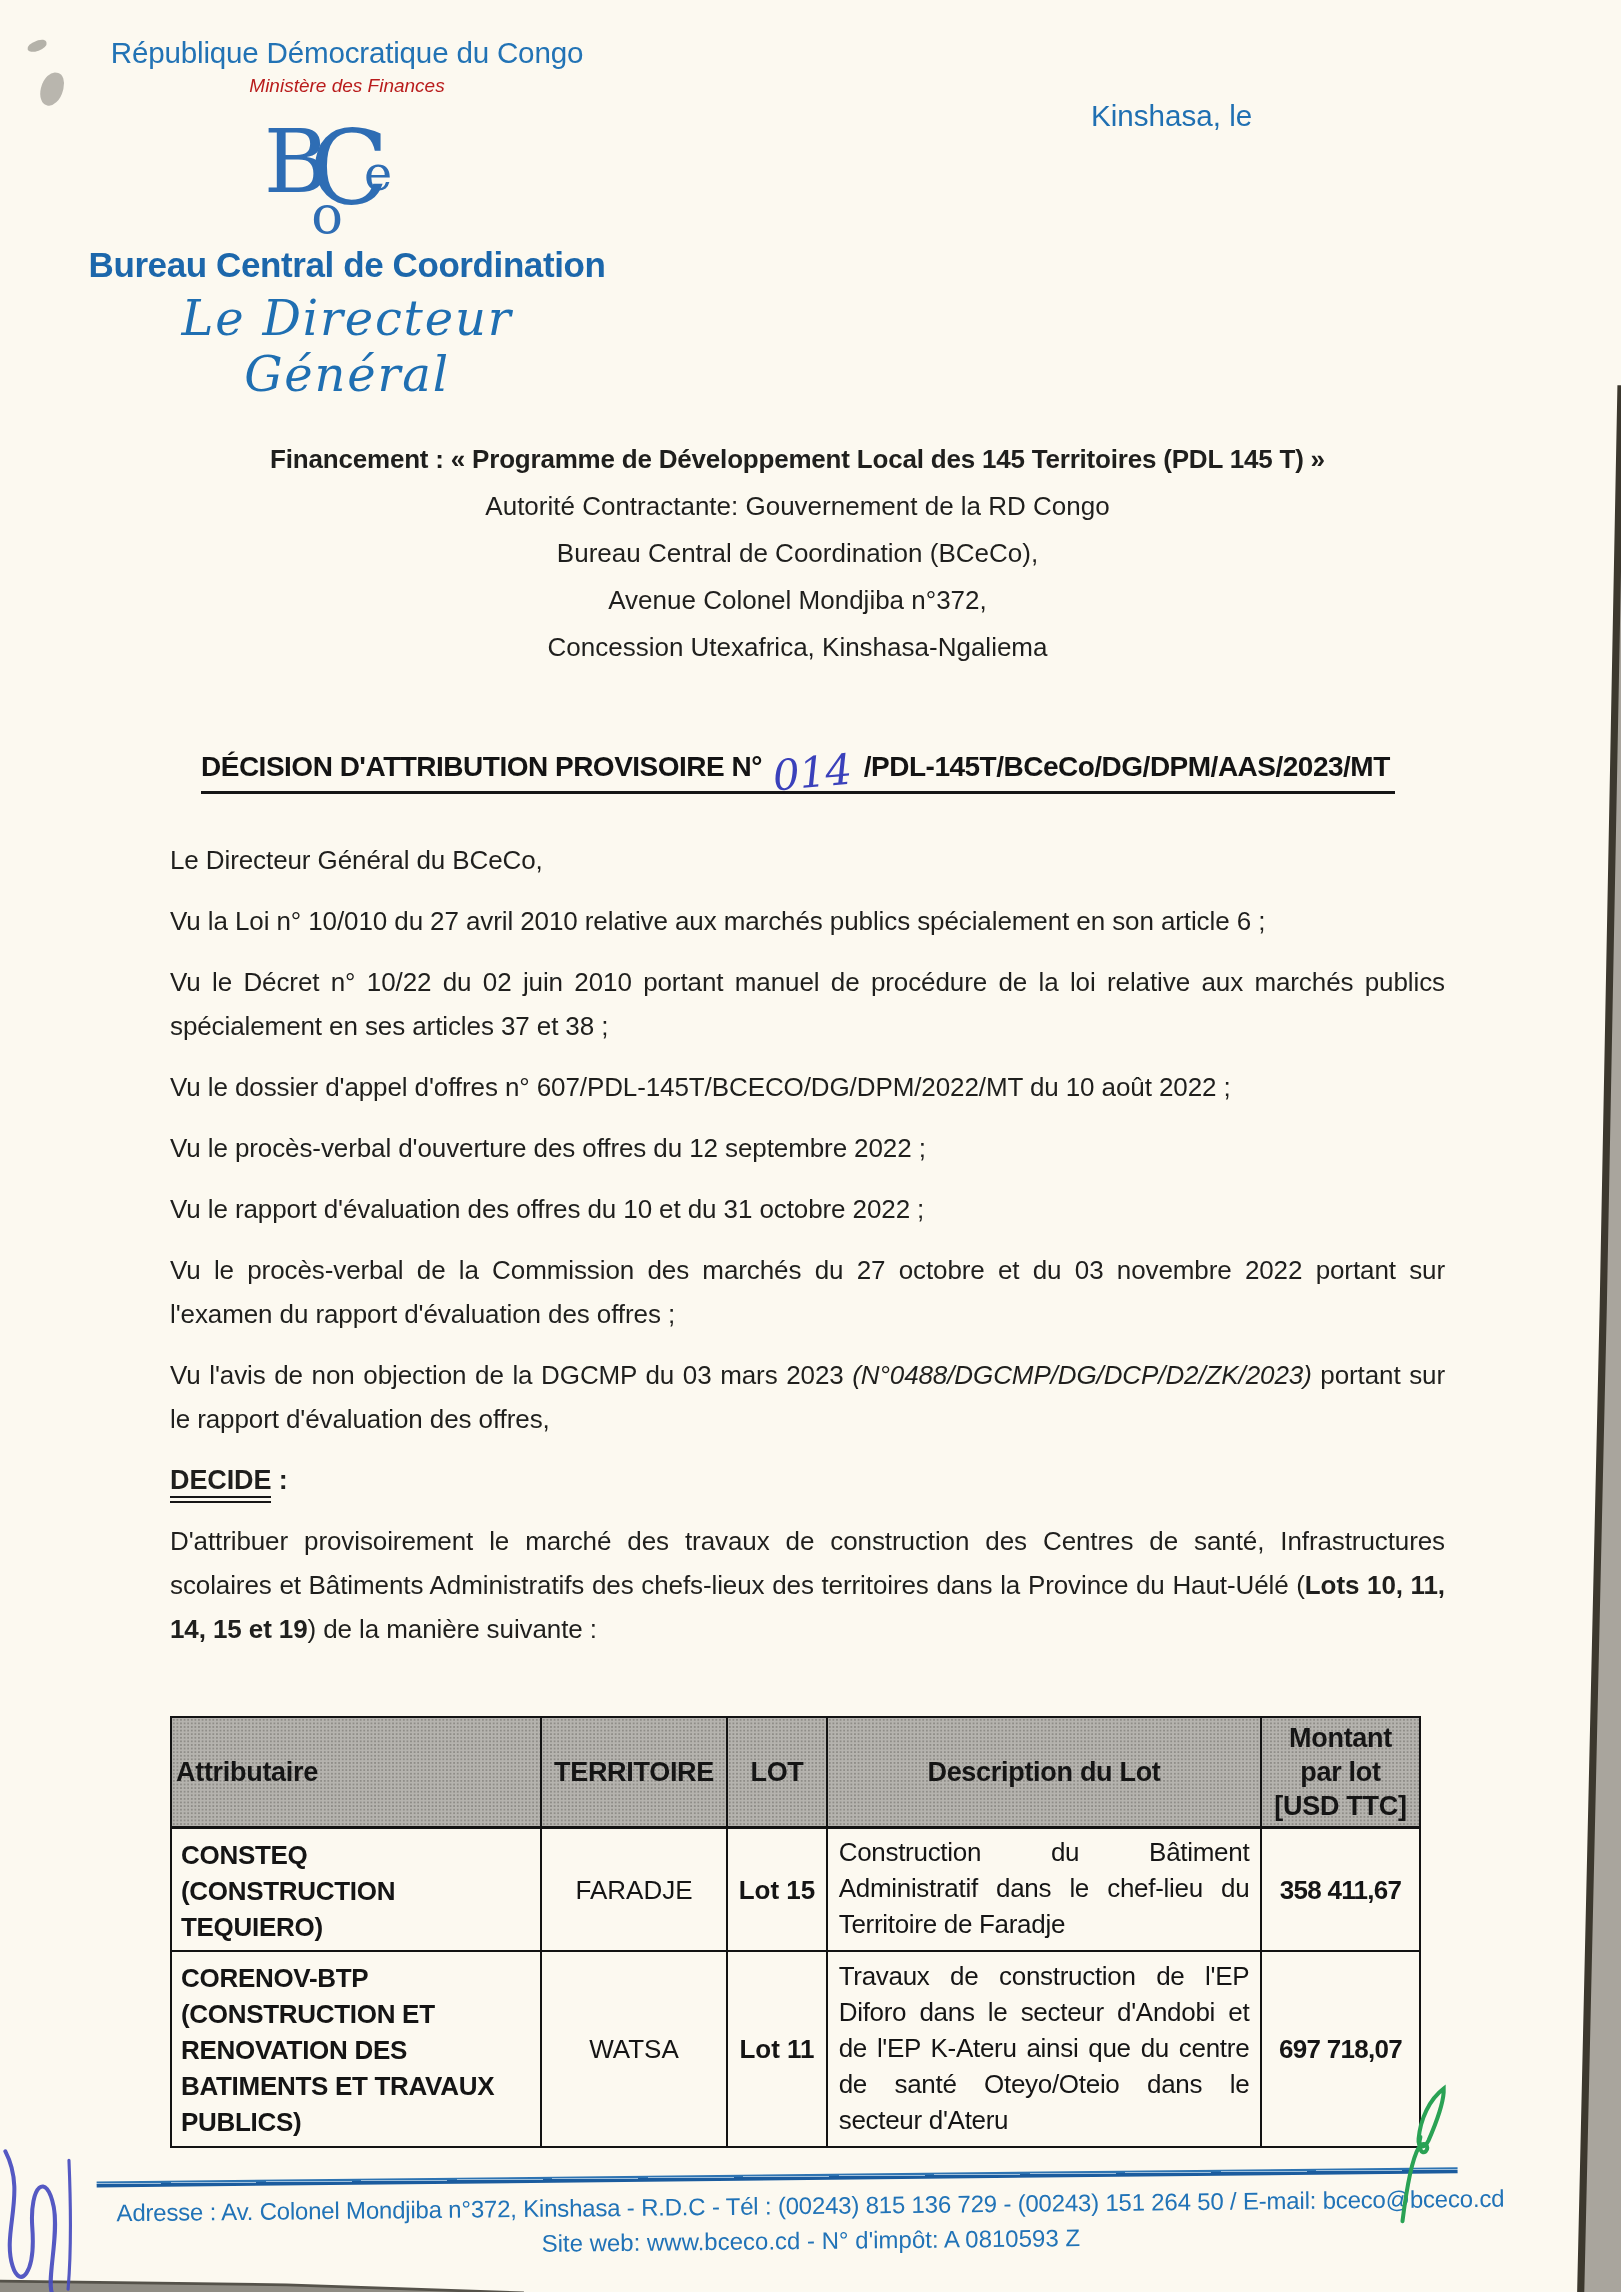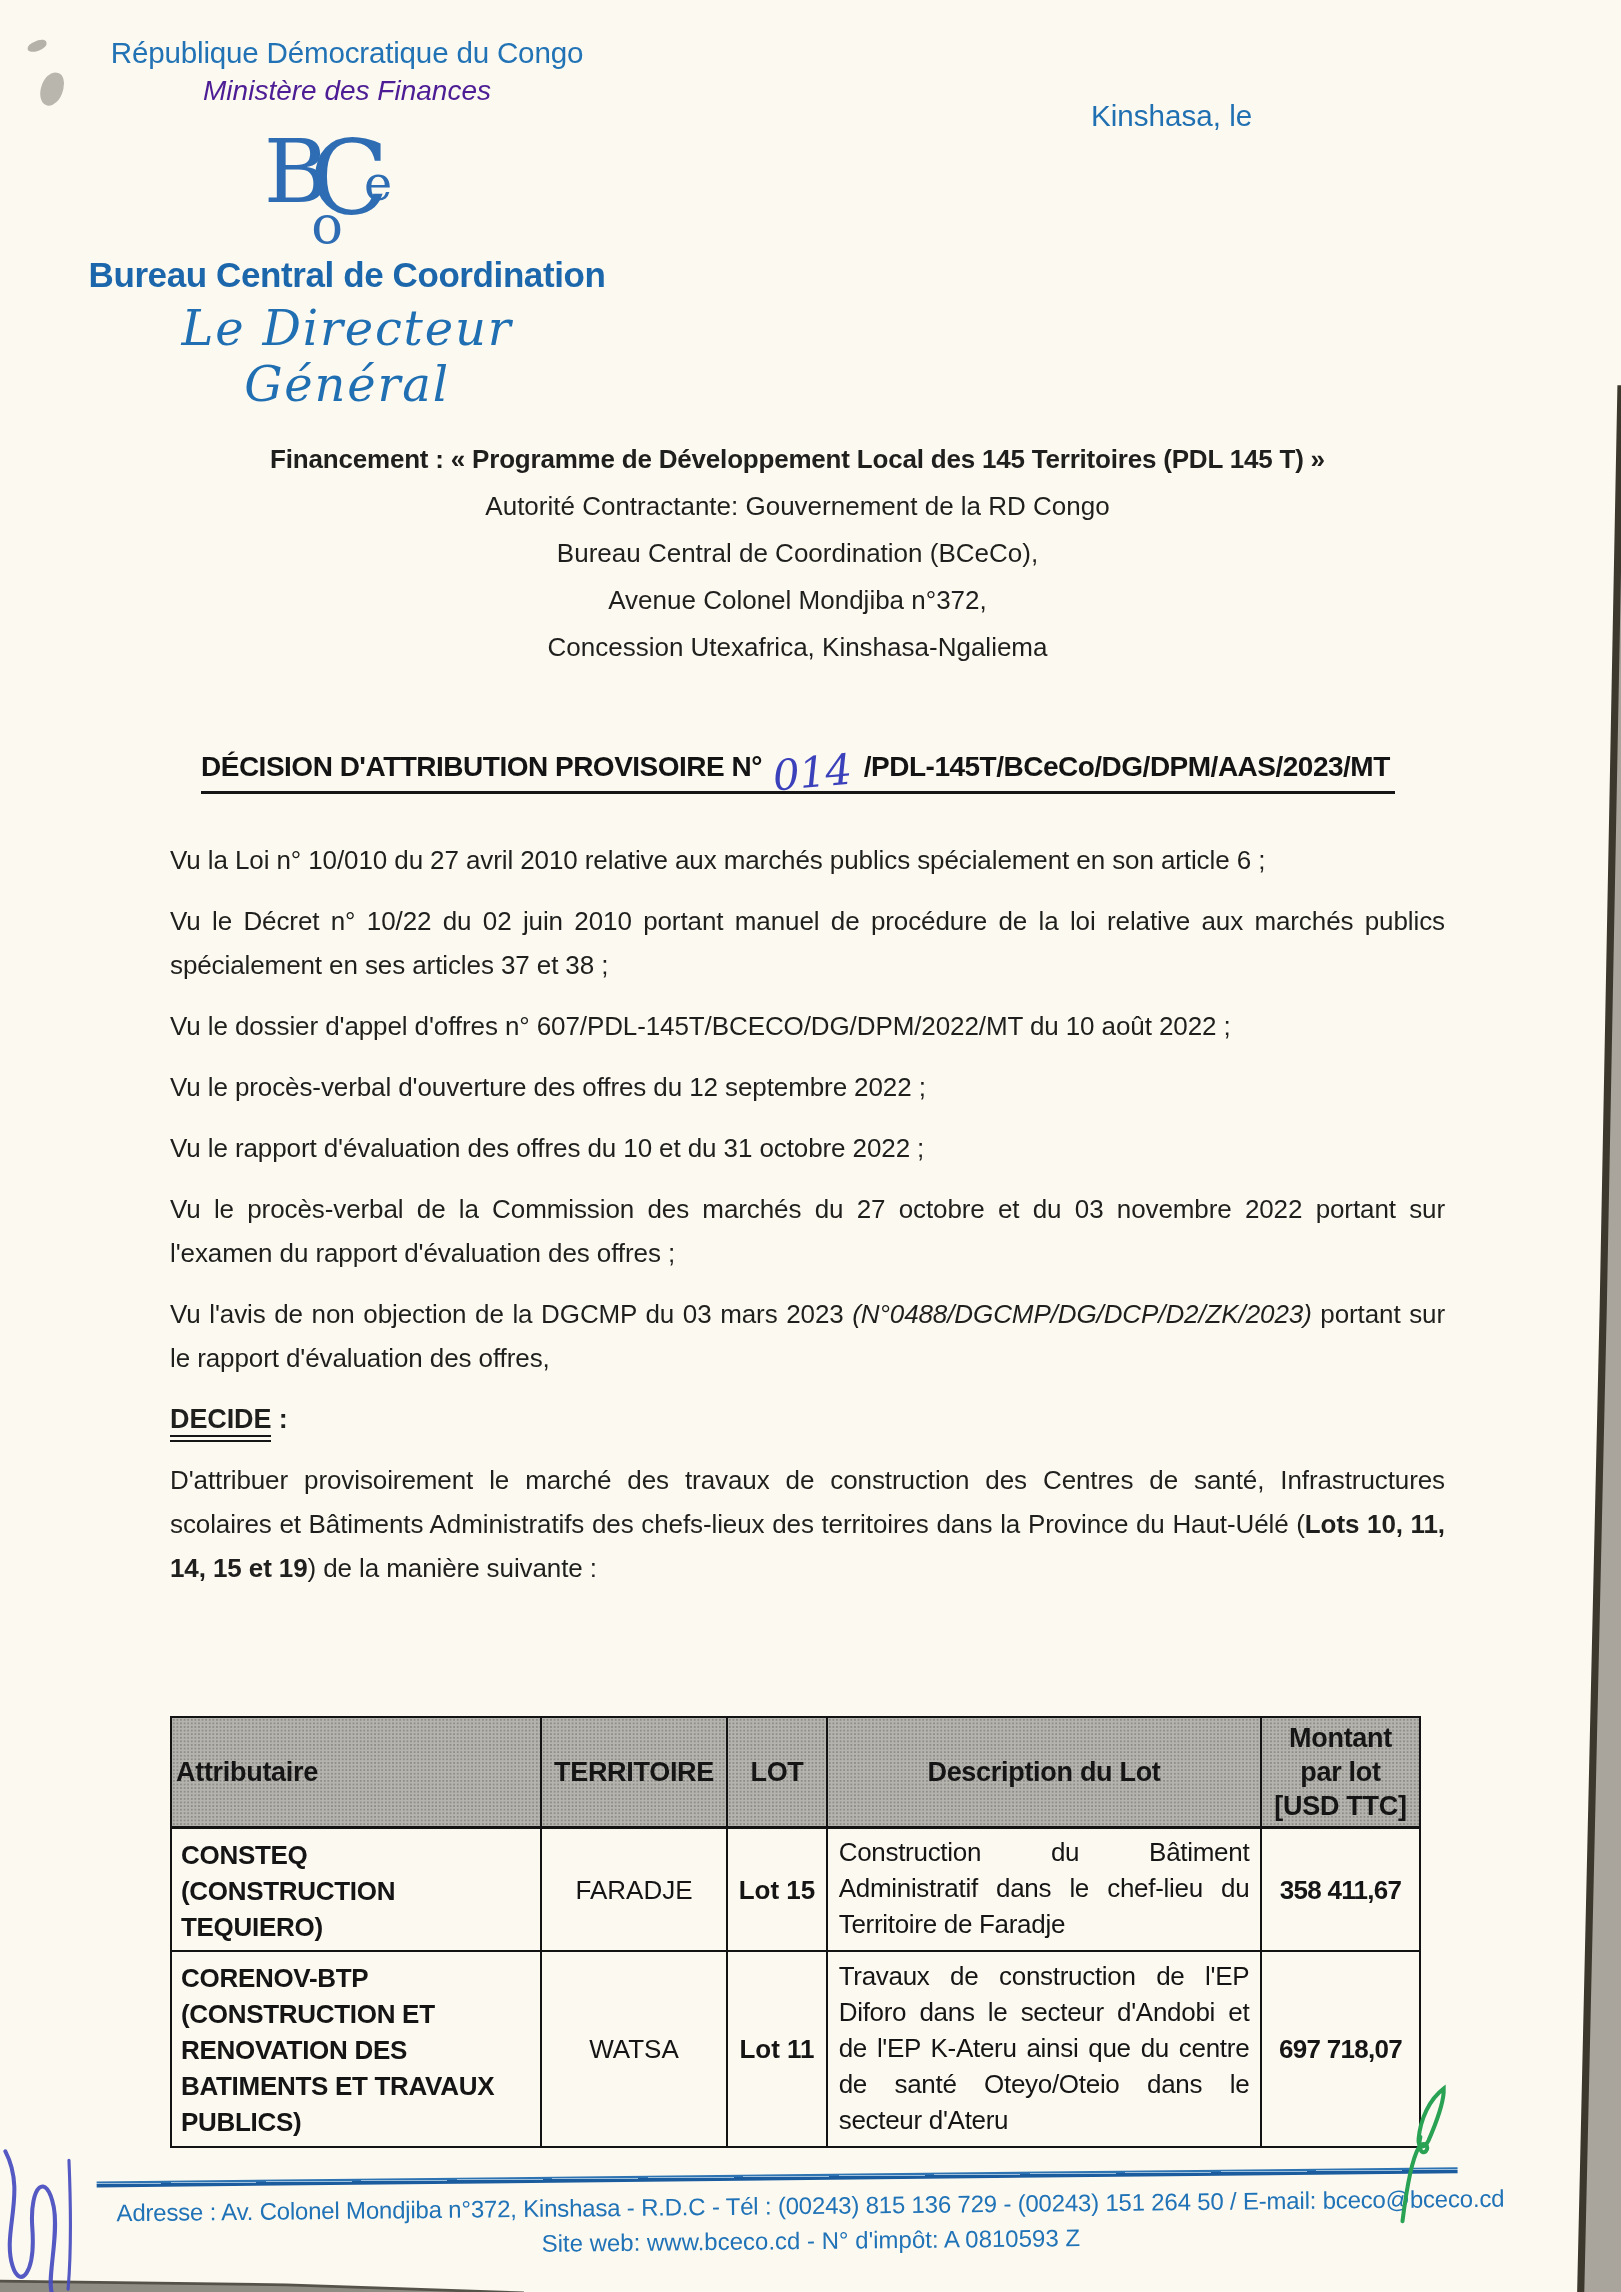--- a/index.html
+++ b/index.html
@@ -3,21 +3,21 @@
 <meta charset="utf-8">
 <style>
   html,body{margin:0;padding:0;background:#d8d5cc;}
   .page{position:relative;width:1621px;height:2293px;background:#fcf9f0;overflow:hidden;
         font-family:"Liberation Sans",sans-serif;color:#1f1f1d;}
   .abs{position:absolute;}
 
   
   .letterhead{left:85px;top:36px;width:524px;text-align:center;}
   .lh-country{font-size:29.6px;color:#2273b5;letter-spacing:-0.2px;}
-  .lh-ministry{font-size:28px;font-style:italic;color:#4c1d95;margin-top:4.5px;}
+  .lh-ministry{font-size:19px;font-style:italic;color:#b91c1c;margin-top:4.5px;}
   .logo{display:block;margin:10.7px auto 0;width:170px;height:136px;}
   .logo text{font-family:"DejaVu Serif",serif;fill:#2e6db4;}
   .lh-org{font-size:35px;font-weight:bold;color:#1c67ab;margin-top:1.8px;letter-spacing:-0.4px;}
   .lh-script{font-family:"DejaVu Serif",serif;font-style:italic;font-size:48px;color:#1f6fb2;
              margin-top:5.4px;letter-spacing:1.8px;}
   .kinshasa{left:1091px;top:99px;font-size:29.6px;color:#2070b2;}
 
   
   .financing{left:72px;top:436px;width:1451px;text-align:center;font-size:26px;line-height:47px;}
   .fin-title{font-weight:bold;letter-spacing:-0.2px;}
@@ -97,20 +97,21 @@
     <div>Bureau Central de Coordination (BCeCo),</div>
     <div>Avenue Colonel Mondjiba n°372,</div>
     <div>Concession Utexafrica, Kinshasa-Ngaliema</div>
   </div>
 
   <div class="abs doc-title">
     <span>DÉCISION D'ATTRIBUTION PROVISOIRE N°</span><span class="hand">014</span><span>/PDL-145T/BCeCo/DG/DPM/AAS/2023/MT</span>
   </div>
 
   <div class="abs bodytext">
+    <p>Le Directeur Général du BCeCo,</p>
     <p>Vu la Loi n° 10/010 du 27 avril 2010 relative aux marchés publics spécialement en son article 6 ;</p>
     <p>Vu le Décret n° 10/22 du 02 juin 2010 portant manuel de procédure de la loi relative aux marchés publics spécialement en ses articles 37 et 38 ;</p>
     <p>Vu le dossier d'appel d'offres n° 607/PDL-145T/BCECO/DG/DPM/2022/MT du 10 août 2022 ;</p>
     <p>Vu le procès-verbal d'ouverture des offres du 12 septembre 2022 ;</p>
     <p>Vu le rapport d'évaluation des offres du 10 et du 31 octobre 2022 ;</p>
     <p>Vu le procès-verbal de la Commission des marchés du 27 octobre et du 03 novembre 2022 portant sur l'examen du rapport d'évaluation des offres ;</p>
     <p><span>Vu l'avis de non objection de la DGCMP du 03 mars 2023 </span><span class="it">(N°0488/DGCMP/DG/DCP/D2/ZK/2023)</span><span> portant sur le rapport d'évaluation des offres,</span></p>
     <p class="decide"><span class="u">DECIDE</span><span> :</span></p>
     <p class="attrib"><span>D'attribuer provisoirement le marché des travaux de construction des Centres de santé, Infrastructures scolaires et Bâtiments Administratifs des chefs-lieux des territoires dans la Province du Haut-Uélé (</span><span class="b">Lots 10, 11, 14, 15 et 19</span><span>) de la manière suivante :</span></p>
   </div>

